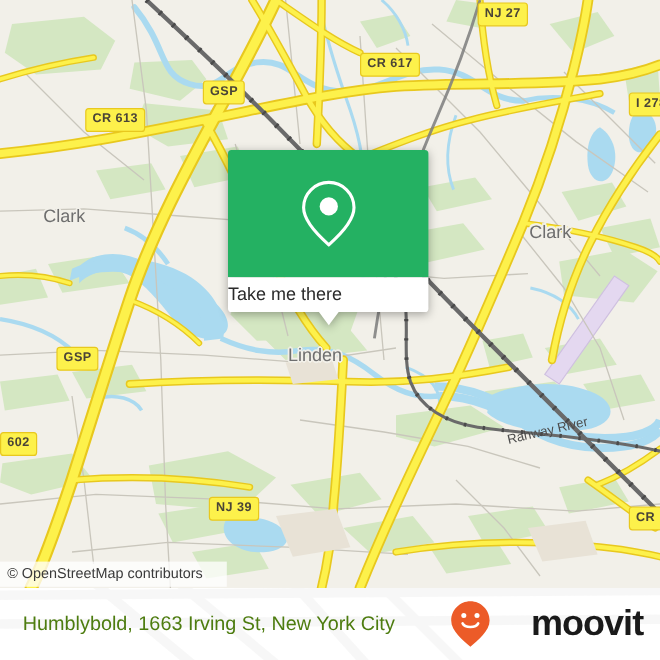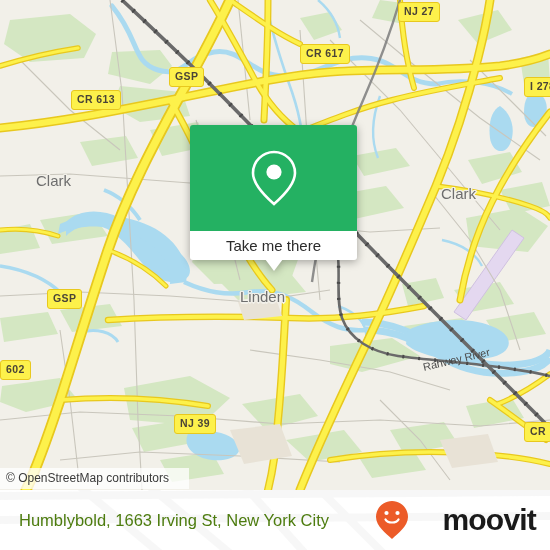--- a/index.html
+++ b/index.html
@@ -76,21 +76,20 @@
     display: flex;
     align-items: center;
     justify-content: center;
   }
   #popup-bottom {
     background: #ffffff;
     height: 29px;
     border-radius: 0 0 3px 3px;
     display: flex;
     align-items: center;
-    justify-content: center;
     position: relative;
   }
   #popup-label {
     color: #2b2b2b;
     font-size: 15px;
     font-family: "Liberation Sans", sans-serif;
   }
   #popup-tail {
     position: absolute;
     left: 50%;

